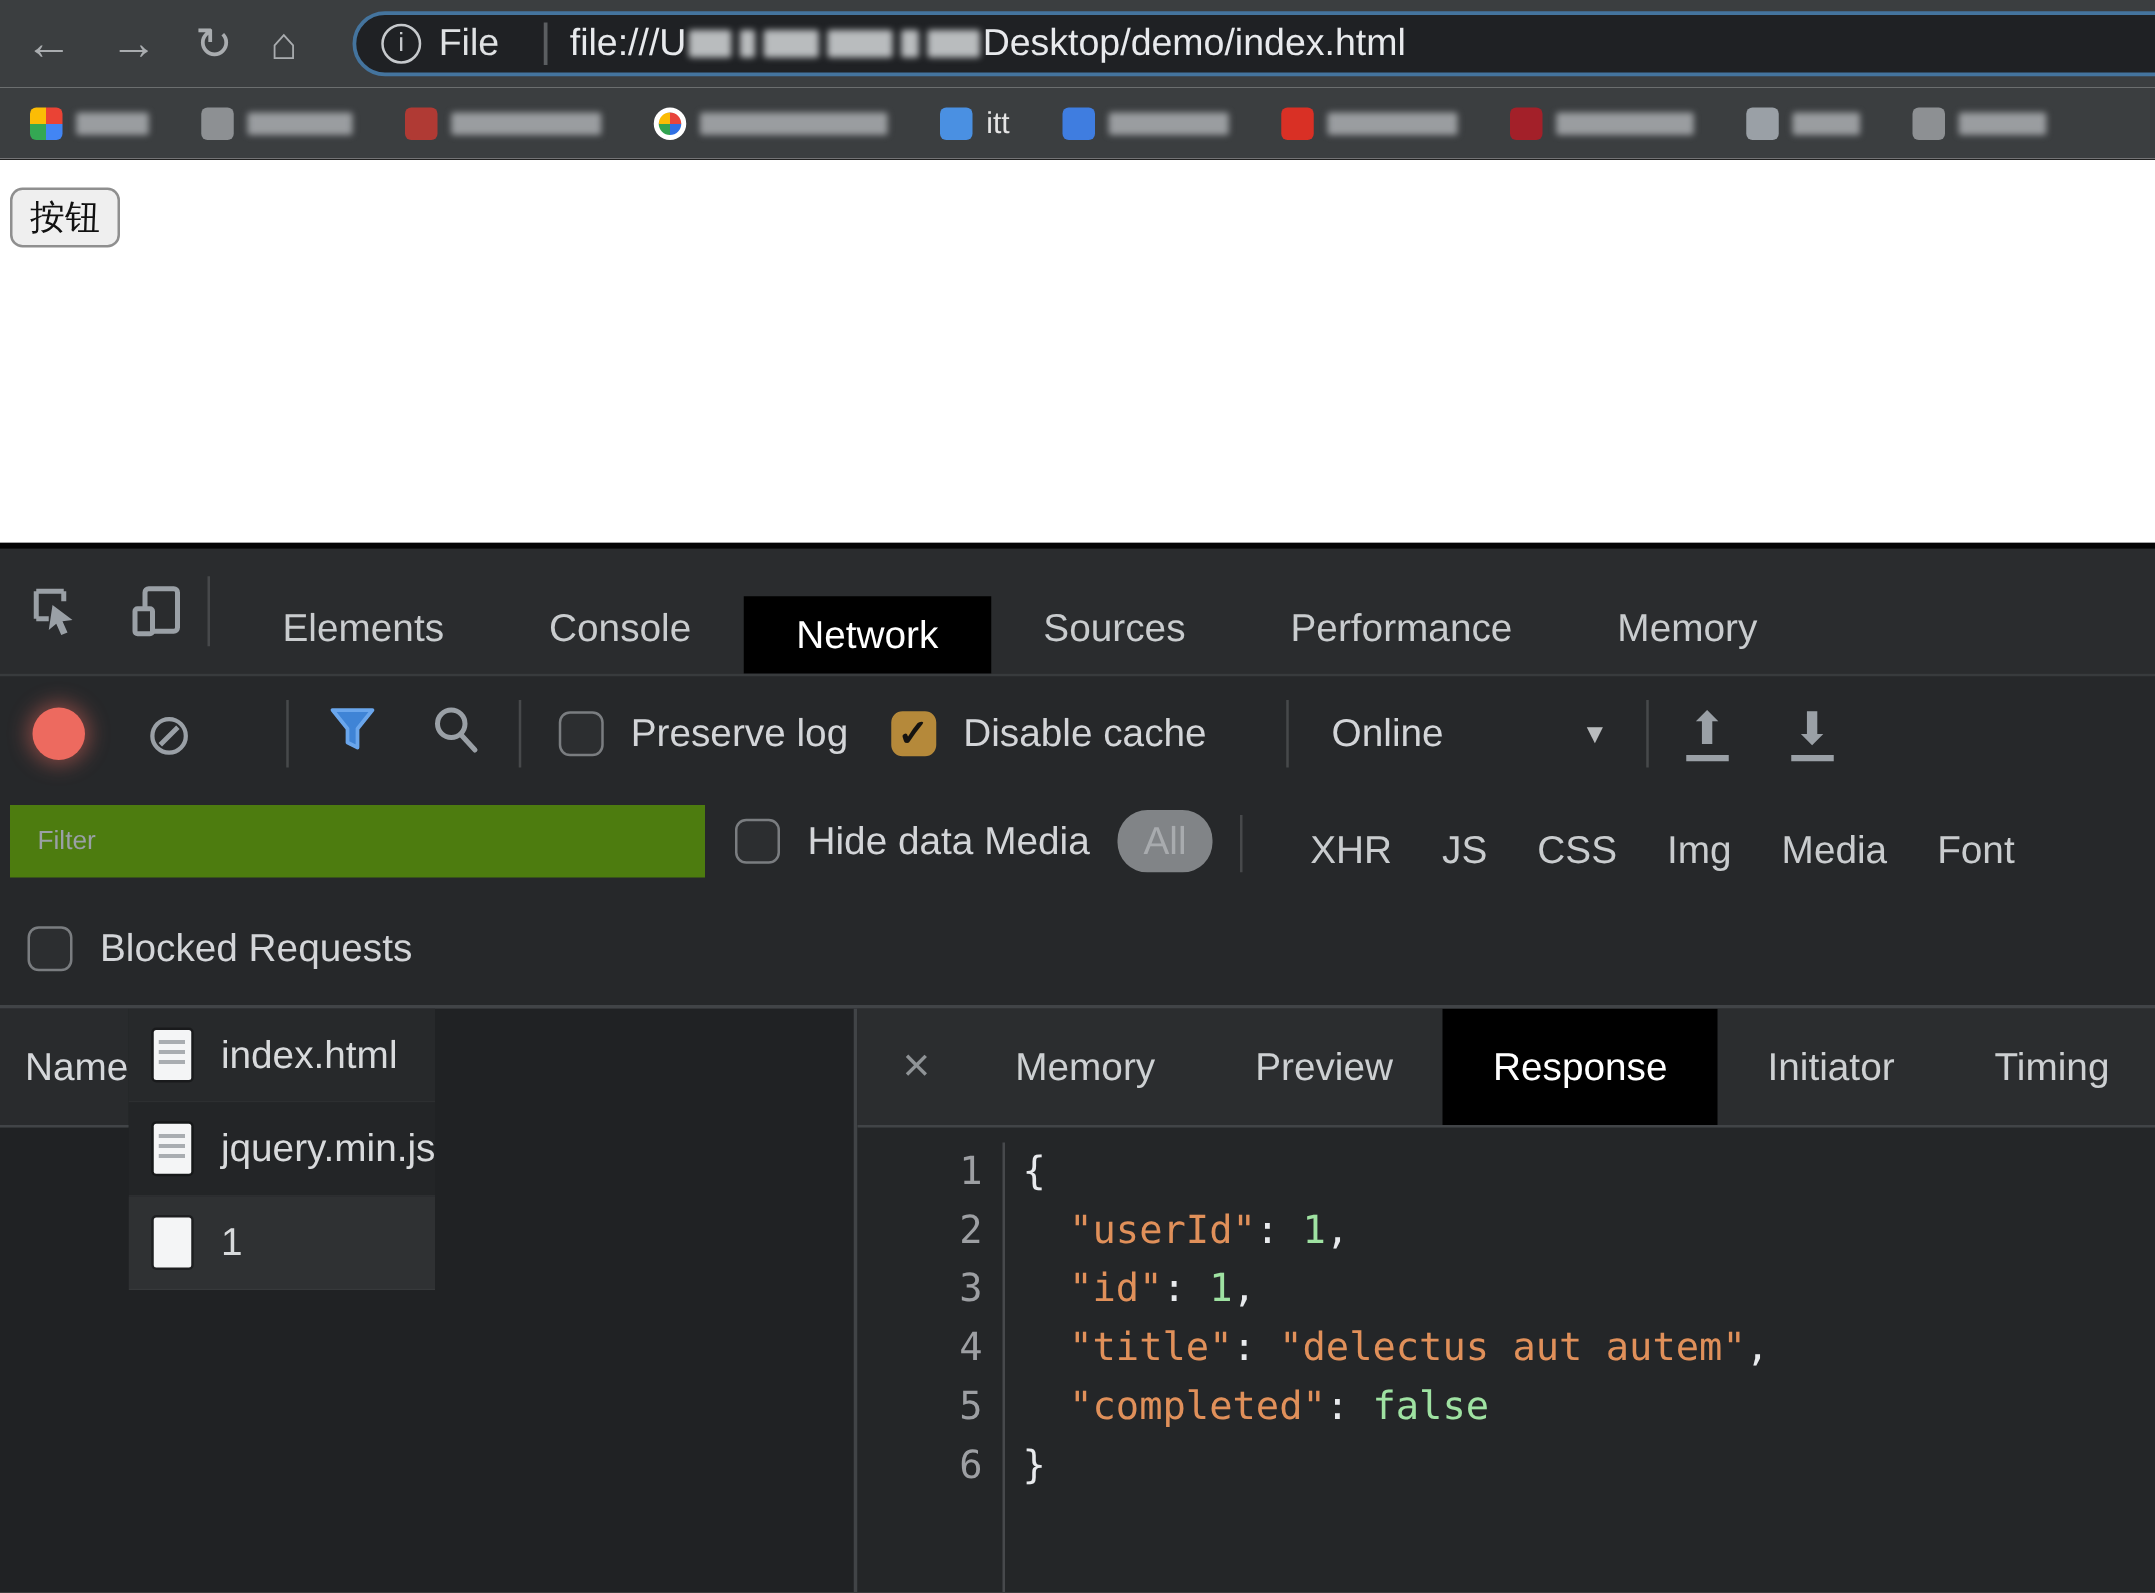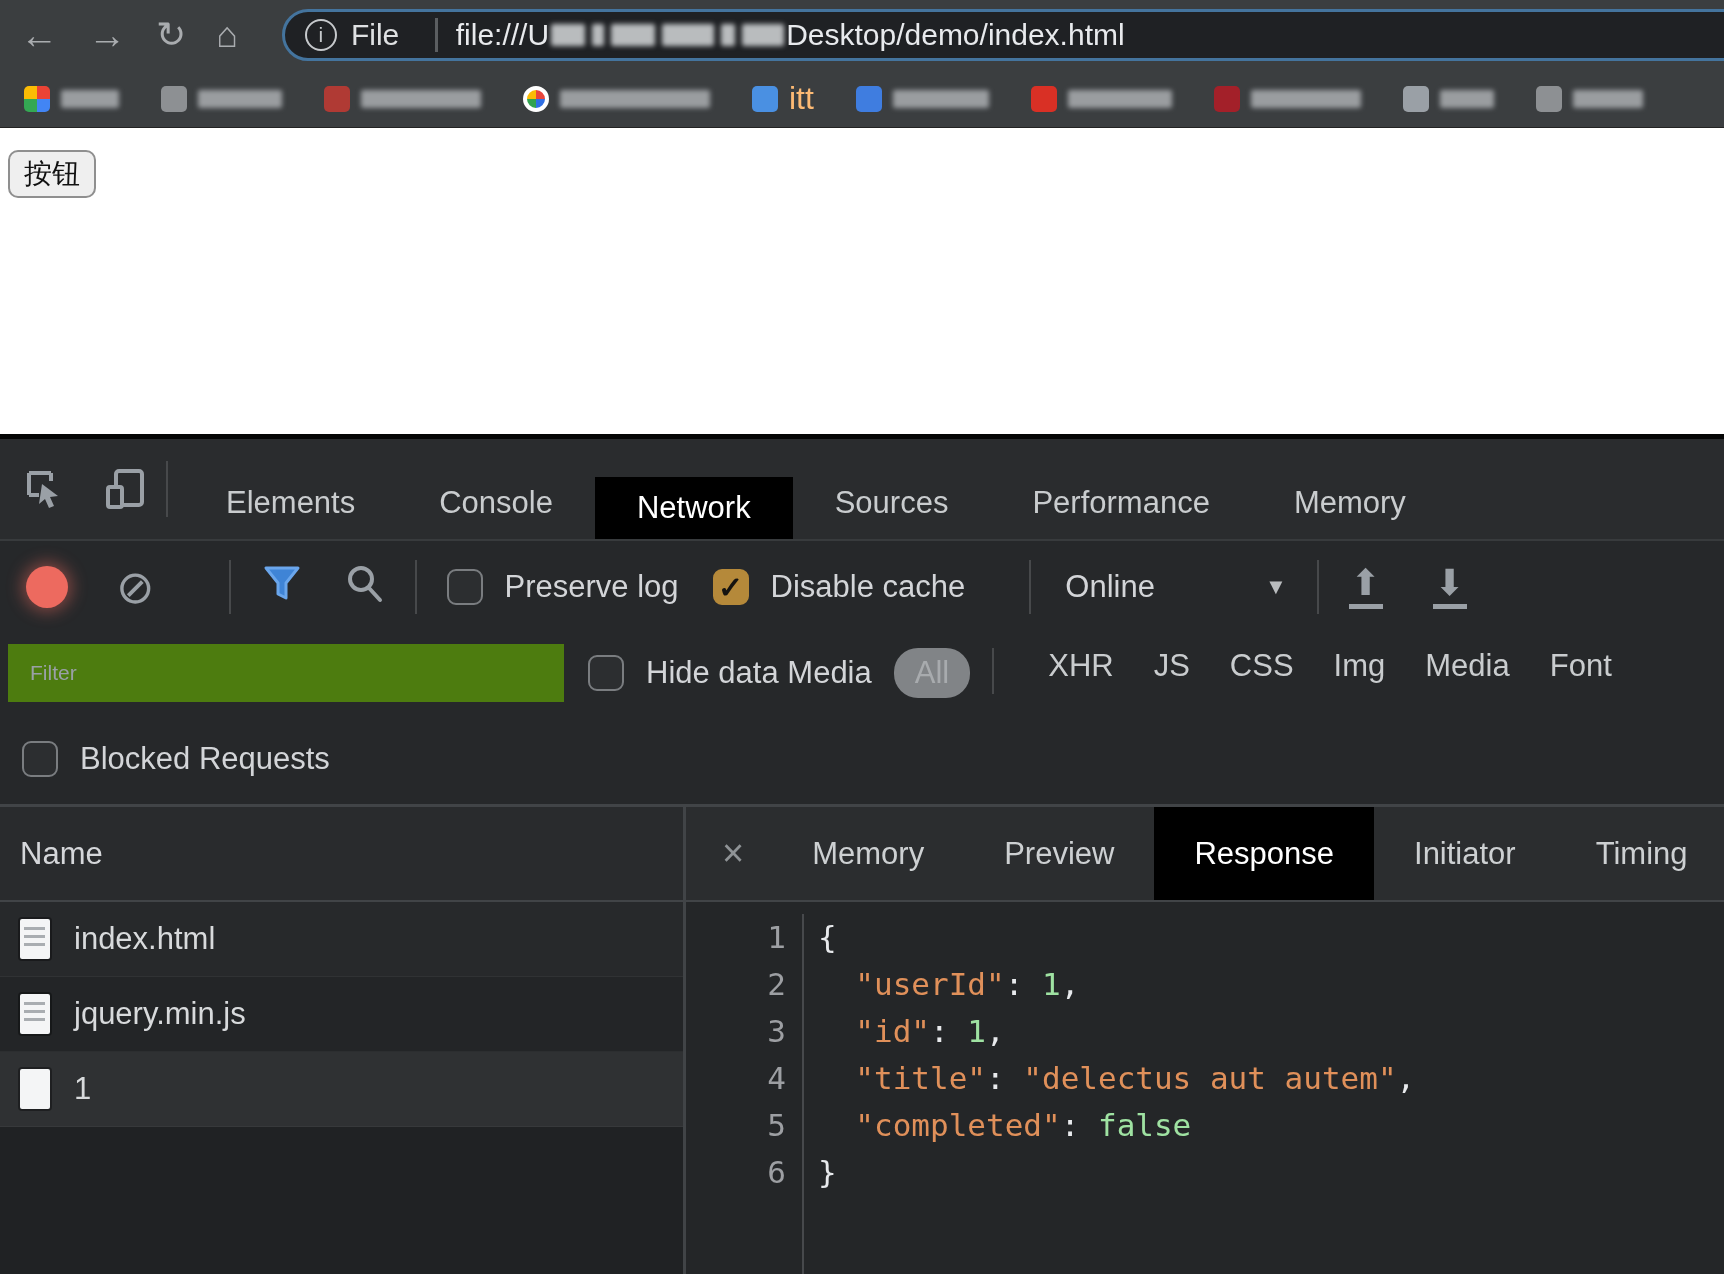--- a/index.html
+++ b/index.html
@@ -21,21 +21,21 @@
   .url-text { white-space:nowrap; display:flex; align-items:center; }
   .redacted { display:inline-flex; align-items:center; gap:7px; margin:0 2px; filter:blur(2.5px); }
   .redacted i { display:inline-block; height:22px; background:#b9bcbe; border-radius:2px; }
 
   .bookmarks-bar { height:57px; background:#3b3e40; display:flex; align-items:center; padding:0 24px; overflow:hidden; }
   .bookmark { display:flex; align-items:center; margin-right:42px; flex:0 0 auto; }
   .favicon { width:26px; height:26px; border-radius:5px; margin-right:11px; }
   .fav-google { background:conic-gradient(#ea4335 0 25%, #4285f4 0 50%, #34a853 0 75%, #fbbc05 0); }
   .fav-photos { background:conic-gradient(#e8453c 0 25%, #2f6fe4 0 50%, #32a350 0 75%, #fbbc05 0); border-radius:50%; border:4px solid #fff; }
   .bm-blur { height:18px; background:#9a9da0; border-radius:2px; filter:blur(2.5px); }
-  .bm-text { color:#fdba74; font-size:32px; }
+  .bm-text { color:#e5e5e5; font-size:24px; }
 
   
   .page { height:307px; background:#ffffff; position:relative; border-top:1px solid #222; }
   .cn-button { position:absolute; left:8px; top:22px; width:88px; height:48px;
     background:#efefef; border:2.5px solid #8f8f8f; border-radius:10px;
     font-size:28px; color:#111; font-family:"DejaVu Sans", sans-serif; }
 
   
   .devtools { height:840px; background:#26282a; border-top:5px solid #050505;
     display:flex; flex-direction:column; color:#d3d5d8; }
@@ -69,21 +69,21 @@
     color:#e8eaed; font-size:21px; padding-left:22px; font-family:"Liberation Sans", sans-serif; flex:0 0 auto; }
   .filter-input::placeholder { color:#9aa0a6; }
   .hide-url-box { margin-left:24px; }
   .type-pill { background:#818487; color:#a8abae; border-radius:24px; padding:7px 21px; margin-left:22px; flex:0 0 auto; }
   .type-sep { width:2px; height:46px; background:#47494b; margin:0 14px 0 22px; flex:0 0 auto; }
   .type-chip { color:#c9ccce; margin-left:40px; white-space:nowrap; flex:0 0 auto; }
 
   .dt-blockedrow { height:91px; display:flex; align-items:center; padding-left:22px; font-size:31px; flex:0 0 auto; }
 
   .dt-panels { flex:1; display:flex; border-top:3px solid #414447; min-height:0; }
-  .panel-left { width:686px; flex:0 0 auto; background:#202224; border-right:3px solid #414447; display:flex; flex-direction:column; }
+  .panel-left { width:686px; flex:0 0 auto; background:#202224; border-right:3px solid #414447; display:flex; }
   .name-header { height:95px; background:#292b2d; border-bottom:2px solid #414447;
     display:flex; align-items:center; padding-left:20px; font-size:31px; color:#d5d7da; flex:0 0 auto; }
   .net-row { height:75px; display:flex; align-items:center; padding-left:20px; gap:24px;
     font-size:31px; color:#d8dadc; border-bottom:1px solid rgba(255,255,255,0.045); flex:0 0 auto; }
   .net-row.r0 { background:#27292b; } .net-row.r1 { background:#232527; } .net-row.r2 { background:#2f3133; }
   .fileicon { width:30px; height:40px; background:#f4f5f6; border-radius:2px; position:relative; flex:0 0 auto;
     box-shadow:0 0 0 2px rgba(0,0,0,0.35); }
   .fileicon.document::before { content:""; position:absolute; left:4px; right:5px; top:6px; height:26px;
     background:repeating-linear-gradient(#f4f5f6 0 2px, #a9adb1 2px 5px, #f4f5f6 5px 8px); }
 
@@ -240,21 +240,21 @@
       <span class="arrow-io">
         <span class="glyph">⬇</span>
           <span class="base"></span>
       </span>
     </div>
 
     <div class="dt-filterrow">
       <input class="filter-input" placeholder="Filter" style="">
       <span class="checkbox hide-url-box"></span>
       <span>Hide data Media</span>
-      <span id="filter-types" style="display:flex; align-items:flex-start; overflow:hidden; flex:1;">
+      <span id="filter-types" style="display:flex; align-items:flex-end; overflow:hidden; flex:1;">
           <span class="type-pill">All</span>
           <span class="type-sep"></span>
           <span class="type-chip">XHR</span>
           <span class="type-chip">JS</span>
           <span class="type-chip">CSS</span>
           <span class="type-chip">Img</span>
           <span class="type-chip">Media</span>
           <span class="type-chip">Font</span>
         </span>
     </div>

